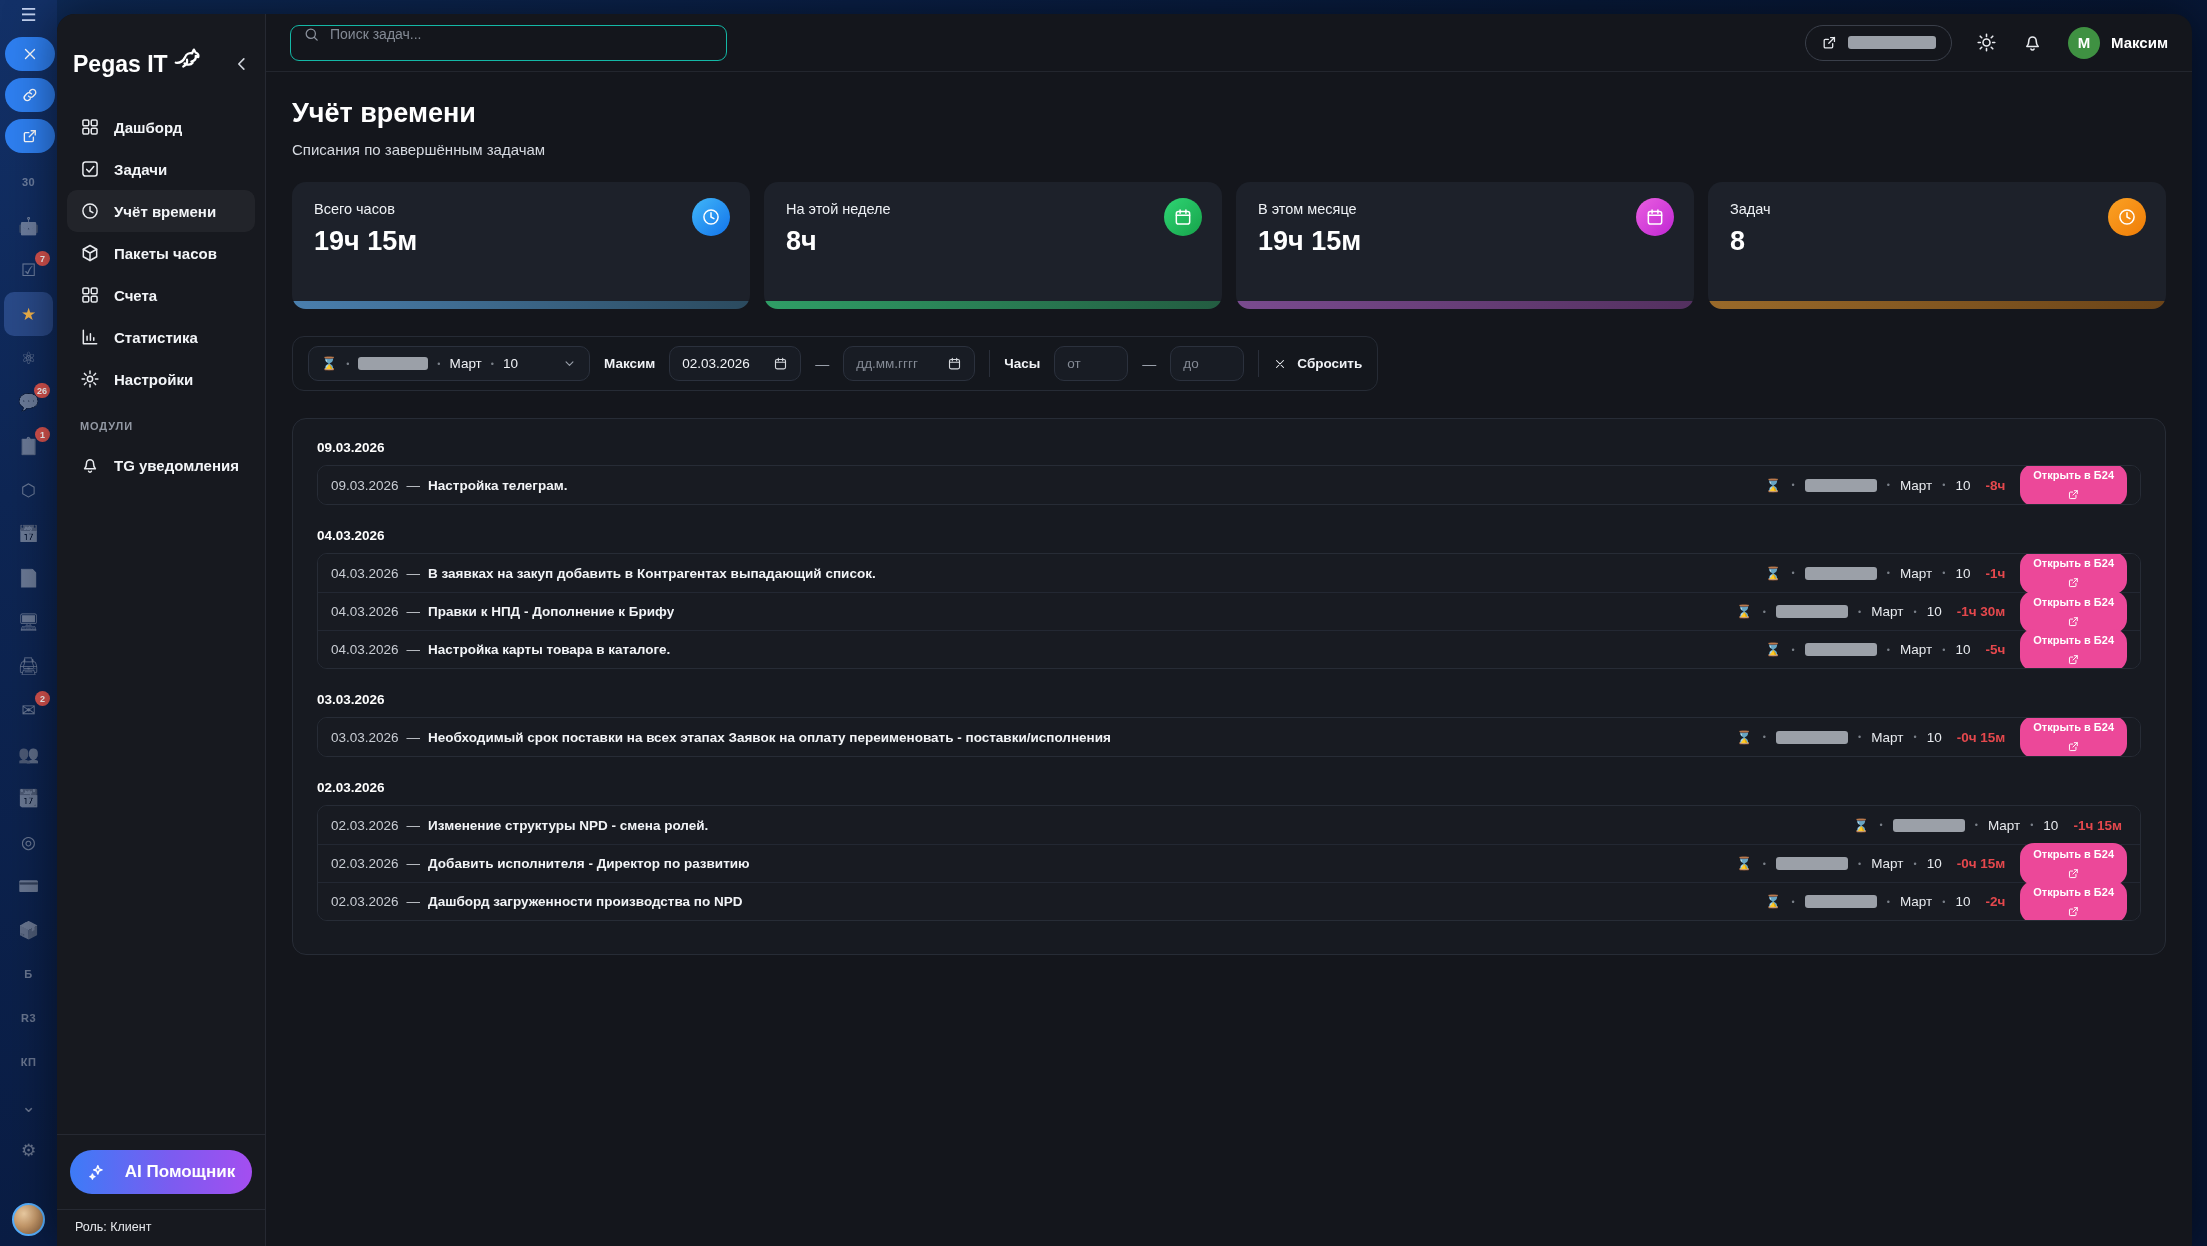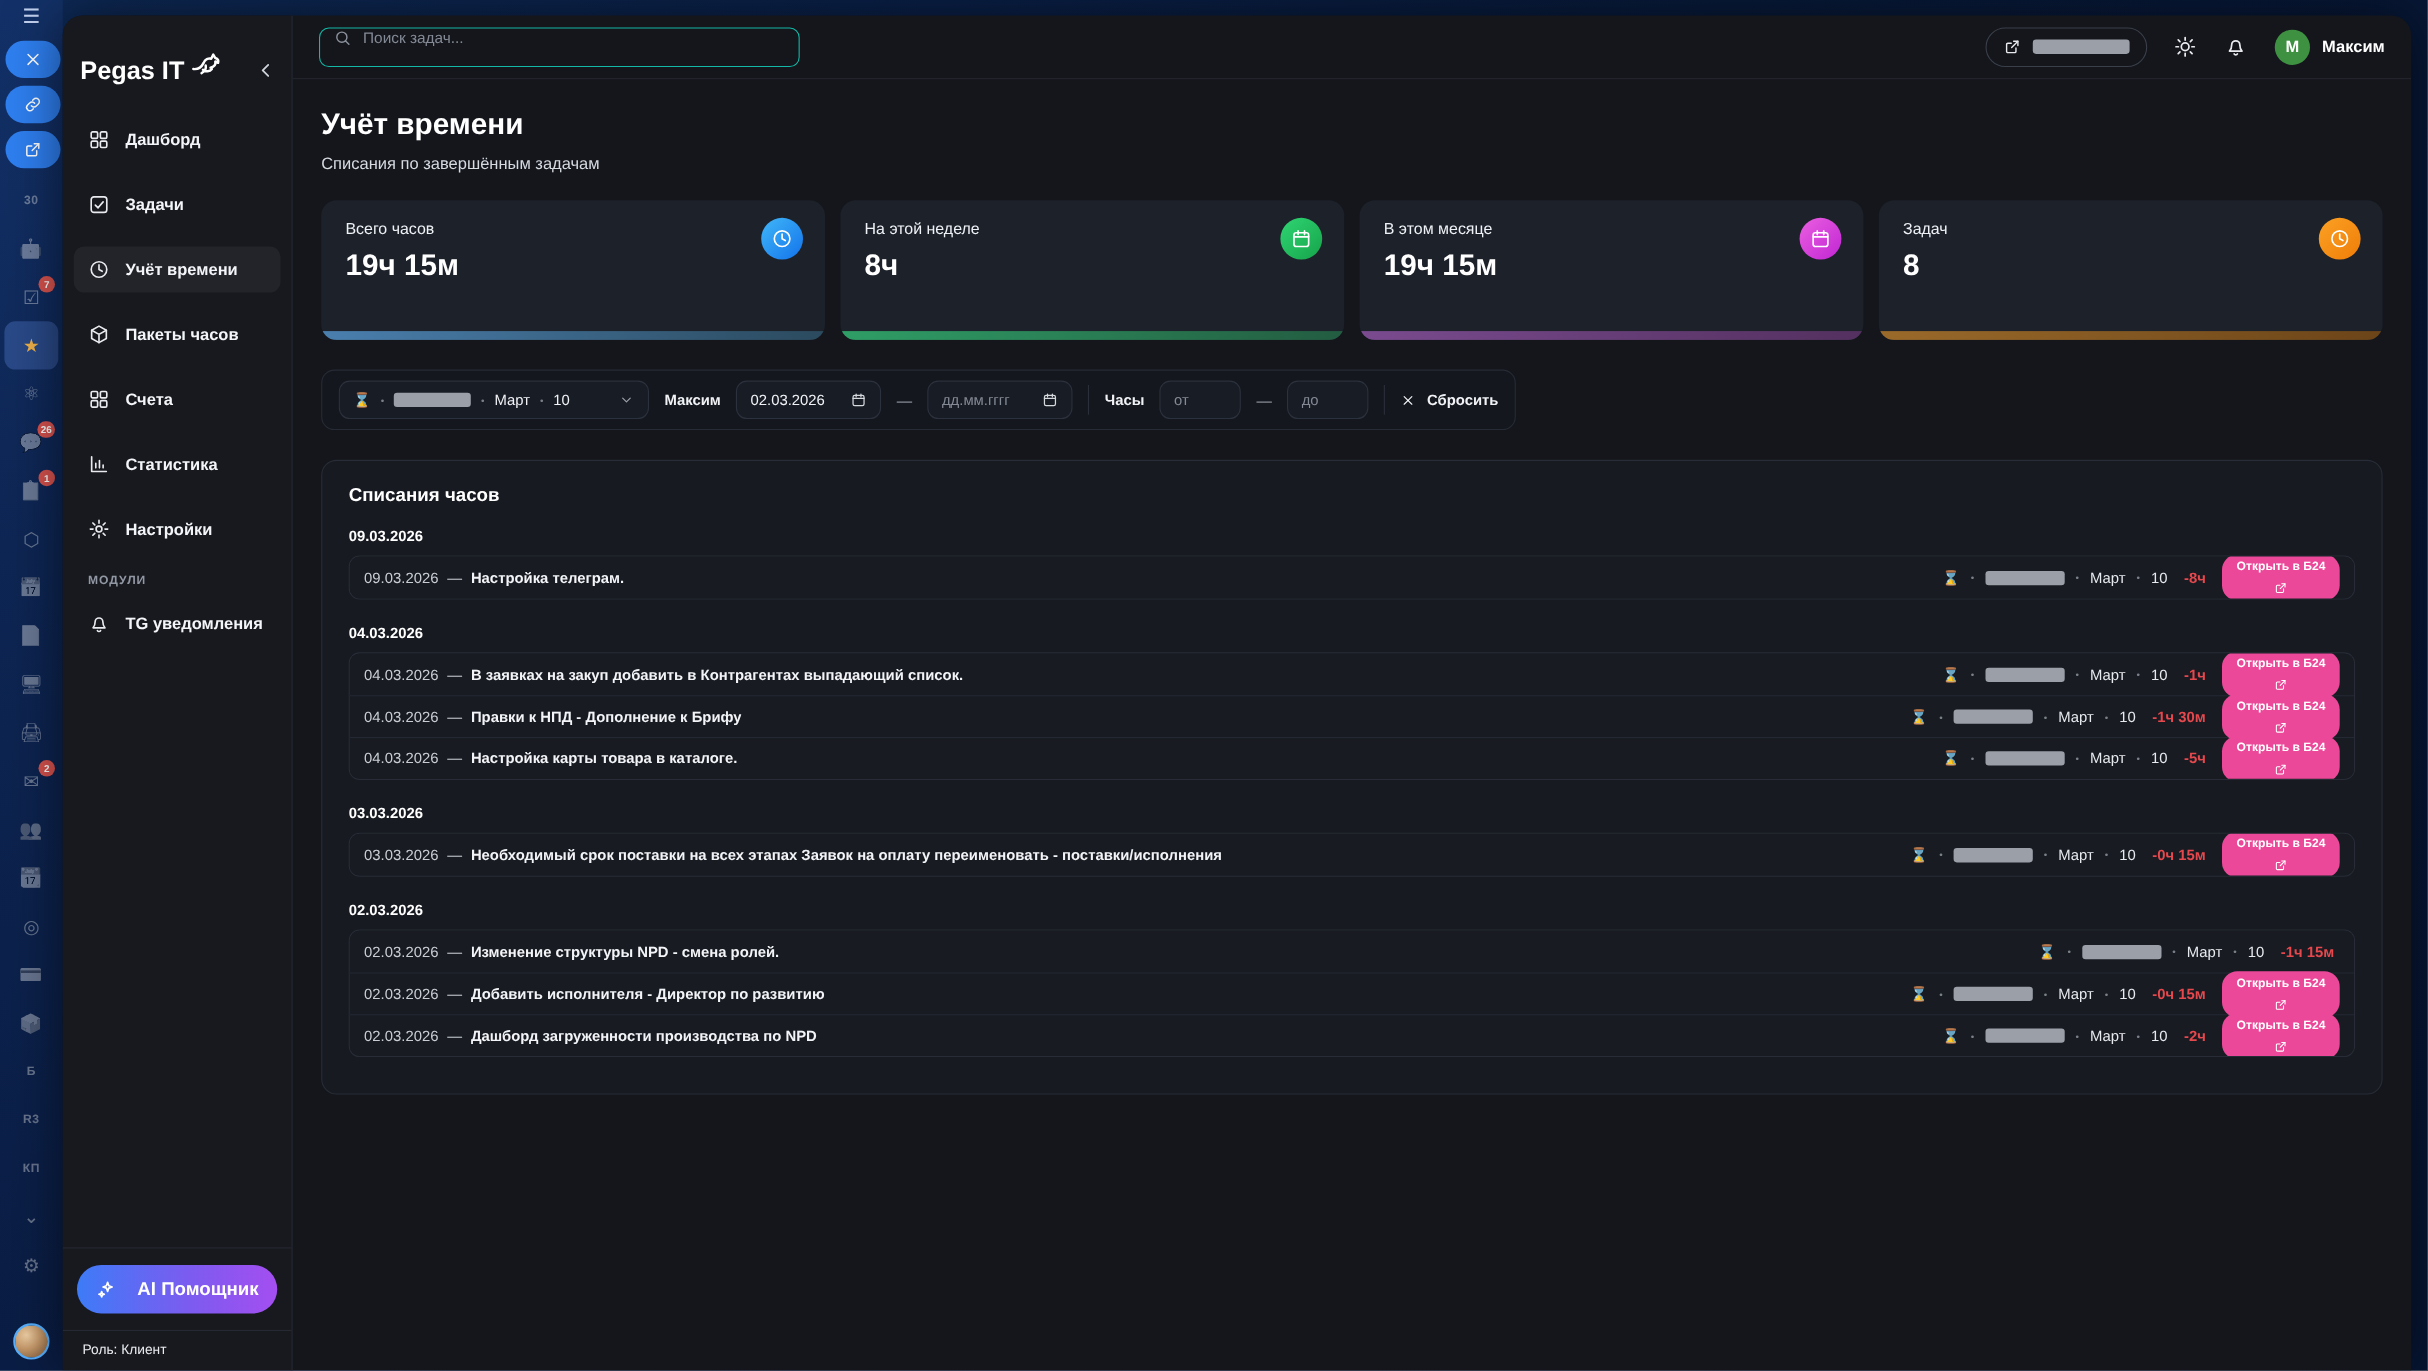--- a/index.html
+++ b/index.html
@@ -37,21 +37,21 @@
     box-shadow:0 0 50px rgba(0,0,0,.55); }
 
   
   .sidebar { width:209px; min-width:209px; background:#17191f; border-right:1px solid #262932;
     display:flex; flex-direction:column; }
   .logo-row { height:76px; display:flex; align-items:center; padding:0 16px; position:relative;margin-top:12px; }
   .logo-text { font-size:23px; font-weight:700; color:#fff; white-space:nowrap; }
   .logo-horse { color:#fff; margin-left:2px; transform:translateY(-5px); }
   .collapse-btn { position:absolute; right:12px; top:27px; width:22px; height:22px; color:#cfd3da;
     background:none; border:none; cursor:pointer; }
-  .nav { padding:4px 10px 0; display:flex; flex-direction:column; gap:17px; }
+  .nav { padding:4px 10px 0; display:flex; flex-direction:column; gap:0; }
   .nav-item { display:flex; align-items:center; gap:14px; padding:11px 13px; border-radius:10px;
     color:#f3f5f8; font-size:15px; font-weight:700; cursor:pointer; background:none; border:none; text-align:left; }
   .nav-item svg { width:20px; height:20px; color:#e8eaee; }
   .nav-item.active { background:rgba(255,255,255,.05); }
   .nav-section { padding:20px 23px 8px; font-size:11px; font-weight:700; letter-spacing:.9px; color:#9298a3; }
   .sidebar-spacer { flex:1; }
   .sidebar-ai { border-top:1px solid #262932; padding:15px 13px; }
   .ai-btn { width:100%; height:44px; border-radius:22px; border:none; cursor:pointer;
     background:linear-gradient(90deg,#3d7bf7 0%,#7b5cf0 55%,#a44ef0 100%);
     color:#fff; font-weight:700; font-size:17px; font-family:inherit;
@@ -473,21 +473,20 @@
         <button class="reset-btn">
           <svg class="ic" viewBox="0 0 24 24">
                 <path d="M6 6l12 12M18 6L6 18"></path>
               </svg>
           <span>Сбросить</span>
         </button>
       </div>
       </div>
 
       <section class="panel">
-        <h2 class="panel-title">Списания часов</h2>
         <div id="groups">
             <section class="group">
     <div class="group-date">09.03.2026</div>
     <div class="rows">
                 <div class="row">
     <div class="row-left">
       <span class="row-date">09.03.2026</span>
       <span class="row-dash">—</span>
       <span class="row-title">Настройка телеграм.</span>
     </div>

